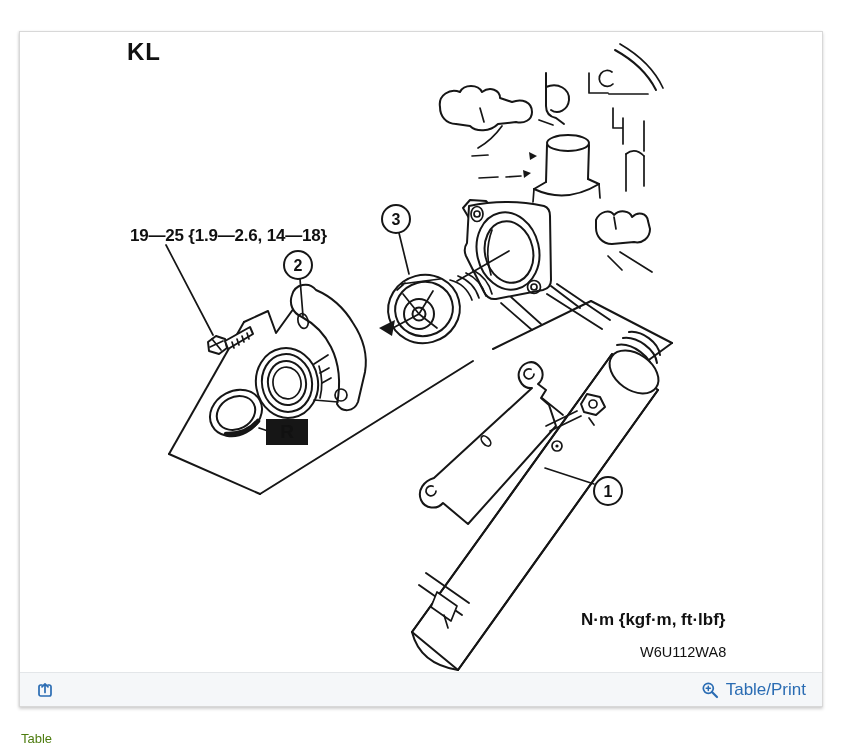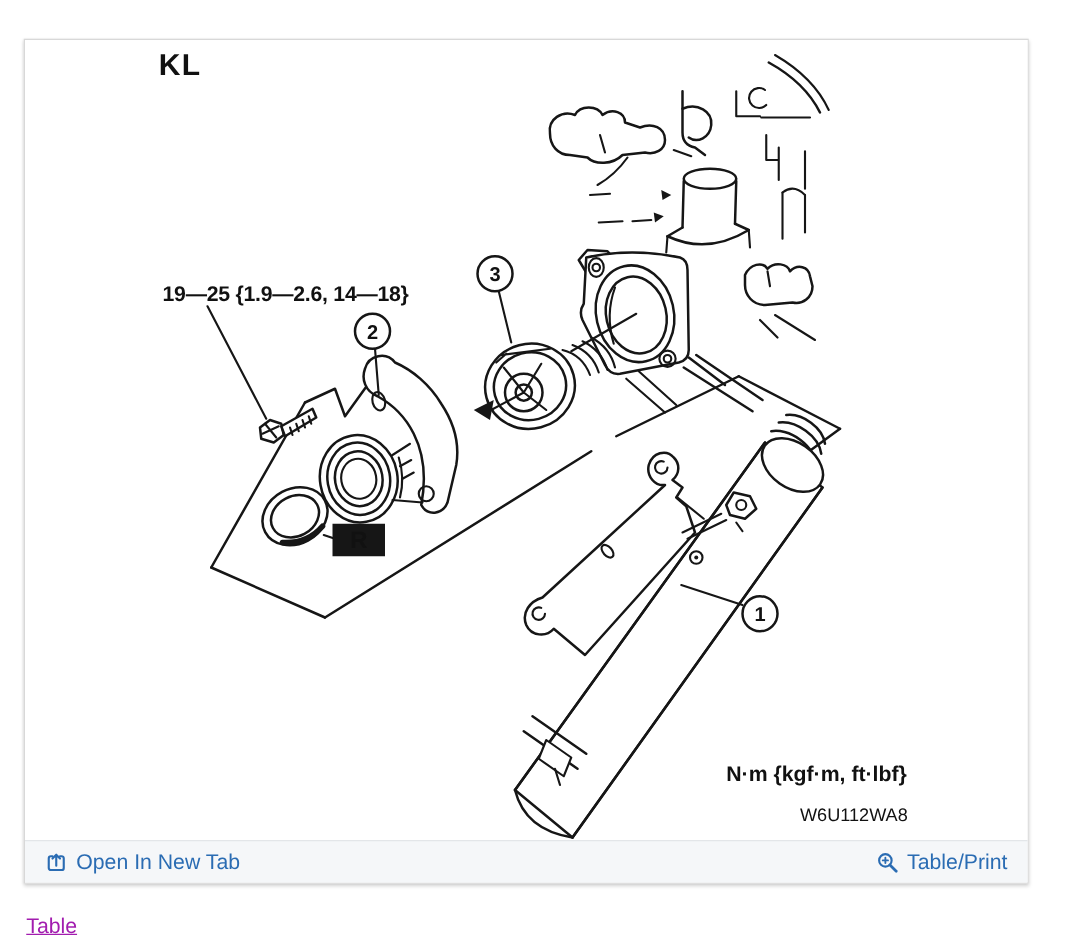--- a/index.html
+++ b/index.html
@@ -10,21 +10,21 @@
          box-shadow:0 2px 3px rgba(0,0,0,.18), -1px 0 2px rgba(0,0,0,.06);}
   .diagram-area{position:absolute;left:0;top:0;width:802px;height:640px;background:#fff;}
   .diagram-area svg{display:block;}
   .panel-footer{position:absolute;left:0;bottom:0;width:802px;height:34px;
                 background:#f5f7f9;border-top:1px solid #e3e6e9;
                 display:flex;align-items:center;justify-content:space-between;
                 padding:0 16px;box-sizing:border-box;}
   .footer-link{display:flex;align-items:center;gap:7px;color:#2a6cb3;
                font-size:17px;text-decoration:none;cursor:pointer;}
   .footer-link svg{display:block;}
-  .caption{position:absolute;left:21px;top:731px;font-size:17px;color:#a21caf;text-decoration:underline;}
+  .caption{position:absolute;left:21px;top:731px;font-size:13px;color:#4d7c0f;}
   
   .ink path,.ink ellipse,.ink circle,.ink line{stroke:#161616;stroke-width:2;
        fill:none;stroke-linecap:round;stroke-linejoin:round;}
   .ink .fillw{fill:#ffffff;}
   .ink .dark{fill:#161616;stroke:none;}
   .ink .thin{stroke-width:1.7;}
   .ink .thick{stroke-width:4.5;}
   .ink text{fill:#111;stroke:none;}
   .lbl-big{font-size:24px;font-weight:bold;letter-spacing:1px;}
   .lbl-spec{font-size:17px;font-weight:bold;letter-spacing:-0.2px;}
@@ -215,21 +215,20 @@
 
     <div class="panel-footer">
       <a class="footer-link">
         <span>
           <svg width="18" height="18" viewBox="0 0 18 18">
             <path d="M6,4 H4.7 A1.7,1.7 0 0 0 3,5.7 V13.3 A1.7,1.7 0 0 0 4.7,15 H13.3
                      A1.7,1.7 0 0 0 15,13.3 V5.7 A1.7,1.7 0 0 0 13.3,4 H12" fill="none" stroke="#2a6cb3" stroke-width="1.7" stroke-linecap="round"></path>
             <path d="M9,11.5 V3 M6,5.8 L9,2.8 L12,5.8" fill="none" stroke="#2a6cb3" stroke-width="1.7" stroke-linecap="round" stroke-linejoin="round"></path>
           </svg>
         </span>
-        <span>Open In New Tab</span>
       </a>
       <a class="footer-link">
         <span>
           <svg width="18" height="18" viewBox="0 0 18 18">
             <circle cx="7.3" cy="7.3" r="5" fill="none" stroke="#2a6cb3" stroke-width="1.7"></circle>
             <path d="M7.3,5.2 V9.4 M5.2,7.3 H9.4" stroke="#2a6cb3" stroke-width="1.5" stroke-linecap="round"></path>
             <path d="M11,11 L16,16" stroke="#2a6cb3" stroke-width="2.2" stroke-linecap="round"></path>
           </svg>
         </span>
         <span>Table/Print</span>

